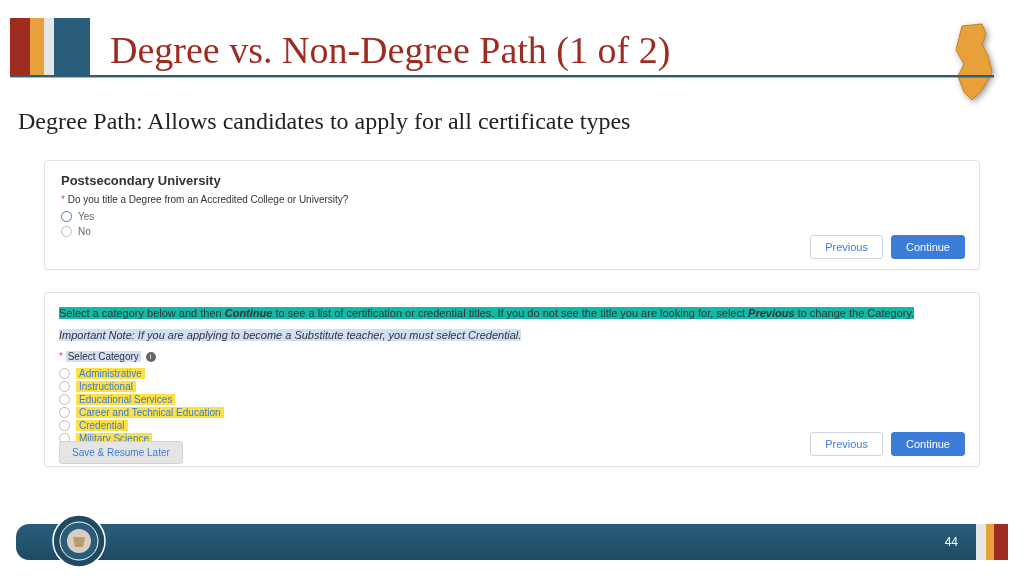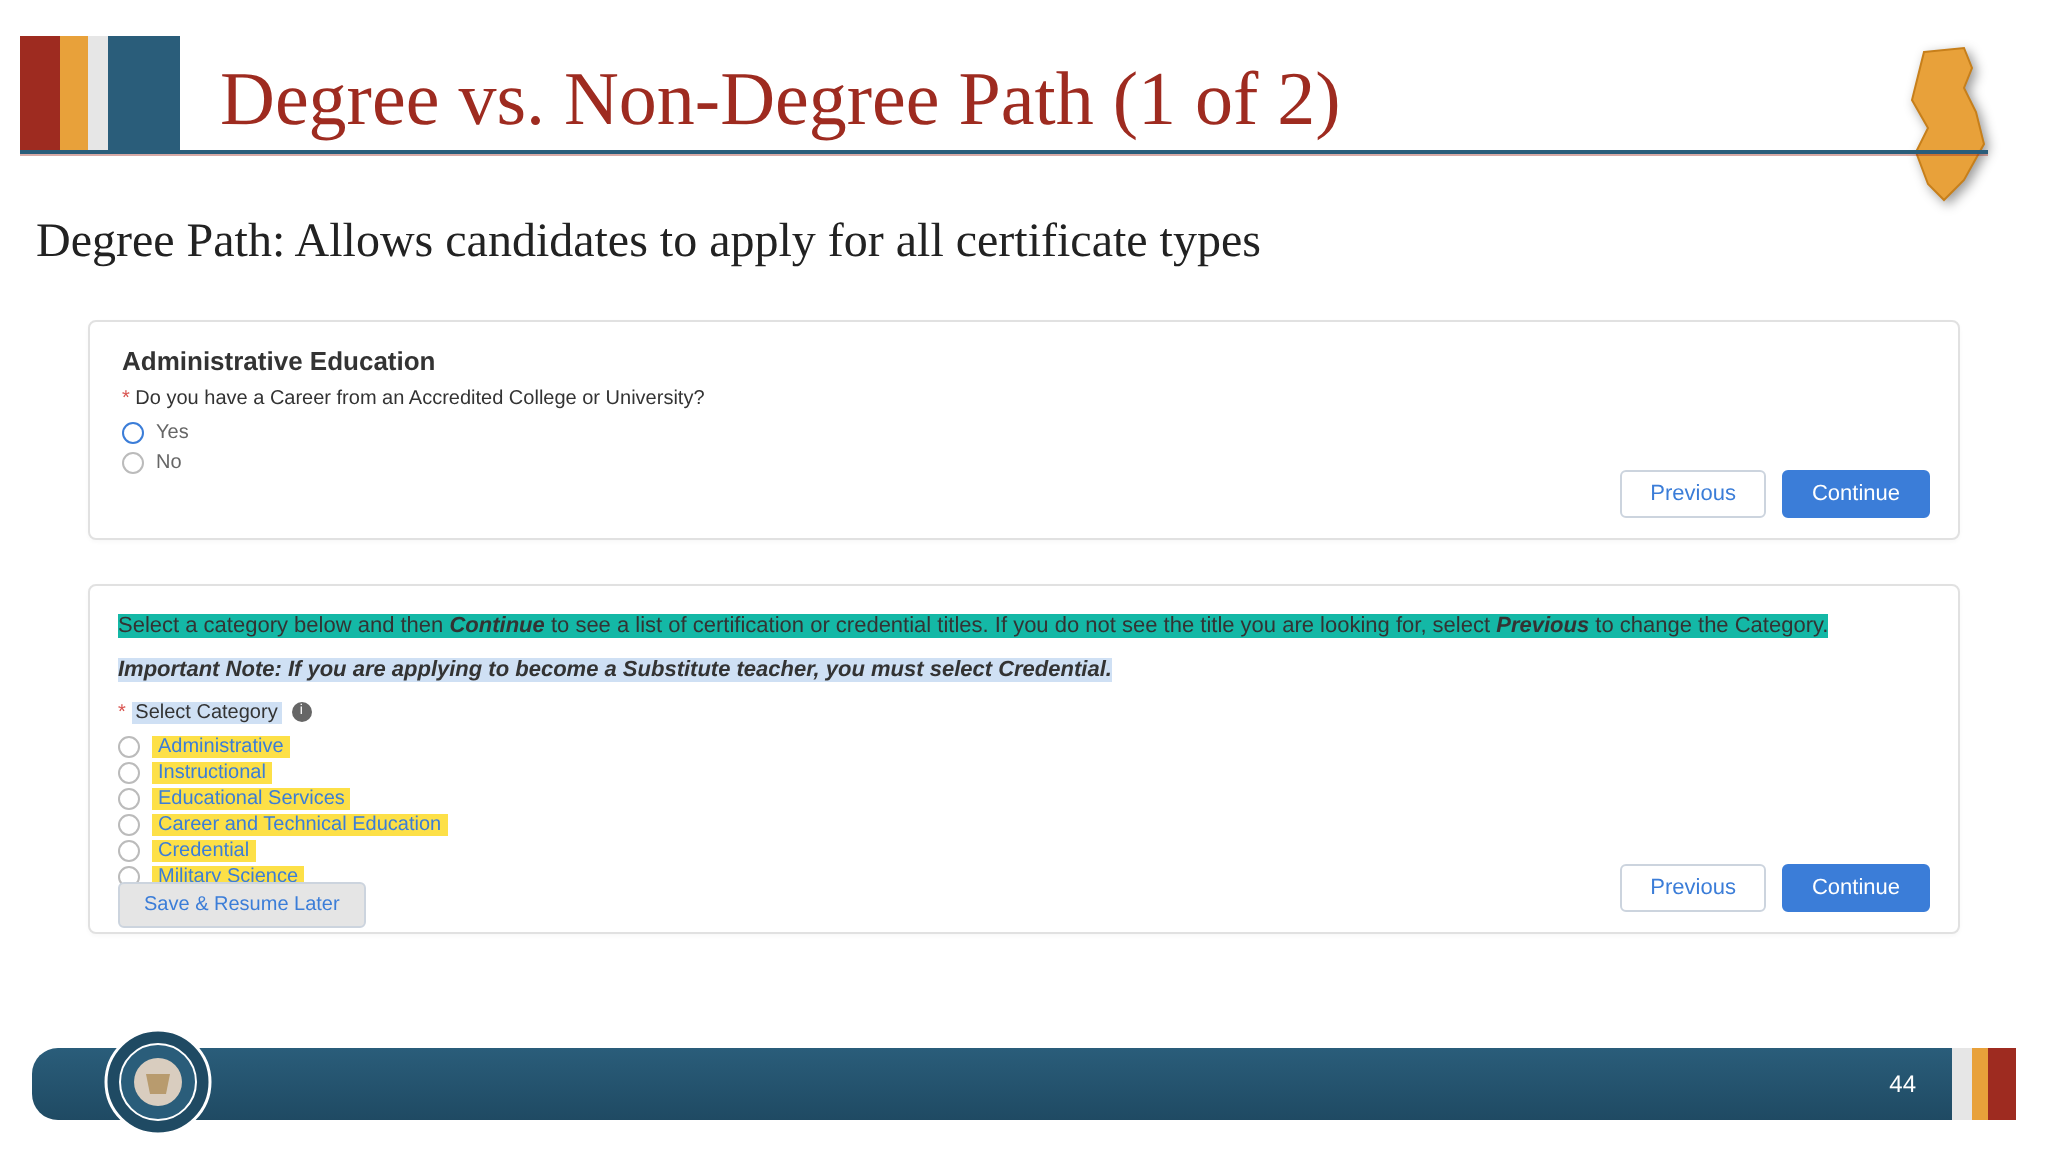--- a/index.html
+++ b/index.html
@@ -32,21 +32,21 @@
   .radio-row { display: flex; align-items: flex-start; gap: 6px; font-size: 10px; color: #666; margin-bottom: 4px; }
   .radio { width: 11px; height: 11px; border-radius: 50%; border: 1.5px solid #bbb; display: inline-block; }
   .radio.sel { border-color: #3b7dd8; }
   .btn-row { position: absolute; right: 14px; bottom: 10px; display: flex; gap: 8px; }
   .btn { font-size: 11px; padding: 5px 14px; border-radius: 3px; border: 1px solid #ccd4de; background: #fff; color: #3b7dd8; cursor: pointer; }
   .btn.primary { background: #3b7dd8; color: #fff; border-color: #3b7dd8; }
 
   .panel2 { top: 292px; height: 175px; padding: 10px 14px 10px 14px; }
   .instr { font-size: 11px; color: #333; background: #14b8a6; display: inline; line-height: 1.6; }
   .instr em { font-style: italic; font-weight: bold; }
-  .note { font-size: 11px; color: #333; font-weight: bold; font-style: italic; margin-top: 6px; }
+  .note { font-size: 11px; color: #333; font-weight: normal; font-style: italic; margin-top: 6px; }
   .note span { background: #cfe0f4; }
   .sc-label { font-size: 10px; color: #d9534f; margin-top: 10px; display: inline-block; }
   .sc-label .t { color: #333; background: #cfe0f4; padding: 0 2px; }
   .info-dot { display: inline-flex; width: 10px; height: 10px; border-radius: 50%; background: #666; color: #fff; font-size: 7px; align-items: center; justify-content: center; vertical-align: middle; margin-left: 2px; font-style: normal; }
   .cat-list { margin-top: 4px; }
   .cat-row { display: flex; align-items: center; gap: 6px; font-size: 10px; color: #3b7dd8; margin-bottom: 2px; }
   .cat-row .lbl { background: #fde047; padding: 0 3px; }
   .save-later { position: absolute; left: 14px; bottom: 2px; font-size: 10px; color: #3b7dd8; padding: 5px 12px; border: 1px solid #ccd4de; border-radius: 3px; background: #e5e5e5; cursor: pointer; }
 
   
@@ -76,22 +76,22 @@
   <svg class="nj" width="60" height="80" viewBox="0 0 60 80">
     <path d="M20 4 L40 2 L44 12 L40 22 L46 34 L50 50 L40 68 L30 78 L22 70 L16 54 L22 42 L14 28 L20 4 Z" fill="#e8a13a" stroke="#c77f1a" stroke-width="1"></path>
   </svg>
 
   <div class="rule"></div>
   <div class="rule2"></div>
 
   <div class="subtitle">Degree Path: Allows candidates to apply for all certificate types</div>
 
   <div class="panel panel1">
-    <h4>Administrative Education</h4>
-    <div class="q"><span class="ast">* </span><span>Do you have a Career from an Accredited College or University?</span></div>
+    <h4>Postsecondary University</h4>
+    <div class="q"><span class="ast">* </span><span>Do you title a Degree from an Accredited College or University?</span></div>
     <div class="radio-row">
       <span class="radio sel"></span>
       <span>Yes</span>
     </div>
     <div class="radio-row">
       <span class="radio"></span>
       <span>No</span>
     </div>
     <div class="btn-row">
       <button class="btn">Previous</button>

